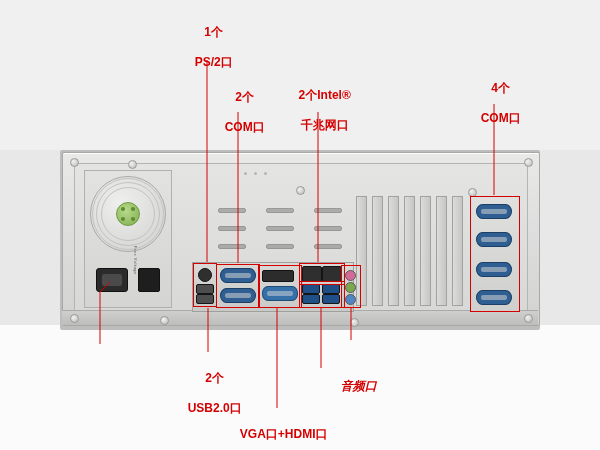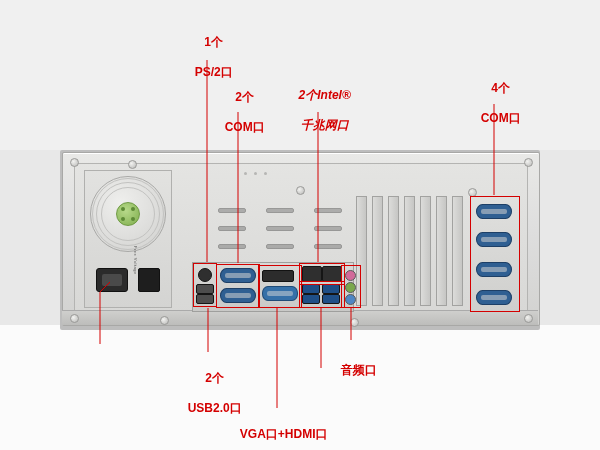--- a/index.html
+++ b/index.html
@@ -274,48 +274,48 @@
 
     <line x1="208" y1="352" x2="208" y2="308"></line>
 
     <line x1="277" y1="408" x2="277" y2="308"></line>
 
     <line x1="321" y1="368" x2="321" y2="308"></line>
 
     <line x1="351" y1="340" x2="351" y2="308"></line>
   </svg>
 
-  <div class="label" style="left:157px;top:20px;width:100px;">
+  <div class="label" style="left:157px;top:10px;width:100px;">
     <span>1个</span><br>
     <span>PS/2口</span>
   </div>
 
   <div class="label" style="left:188px;top:75px;width:100px;">
     <span>2个</span><br>
     <span>COM口</span>
   </div>
 
-  <div class="label" style="left:258px;top:73px;width:120px;font-style:italic;">
+  <div class="label" style="left:258px;top:73px;width:120px;">
     <span>2个Intel®</span><br>
     <span>千兆网口</span>
   </div>
 
   <div class="label" style="left:444px;top:66px;width:100px;">
     <span>4个</span><br>
     <span>COM口</span>
   </div>
 
 
   <div class="label" style="left:158px;top:356px;width:100px;">
     <span>2个</span><br>
     <span>USB2.0口</span>
   </div>
 
   <div class="label" style="left:212px;top:412px;width:130px;">
     <span>VGA口+HDMI口</span>
   </div>
 
 
-  <div class="label" style="left:312px;top:348px;width:80px;">
+  <div class="label" style="left:312px;top:364px;width:80px;font-style:italic;">
     <span>音频口</span>
   </div>
 
 </div>
 
 </body></html>

